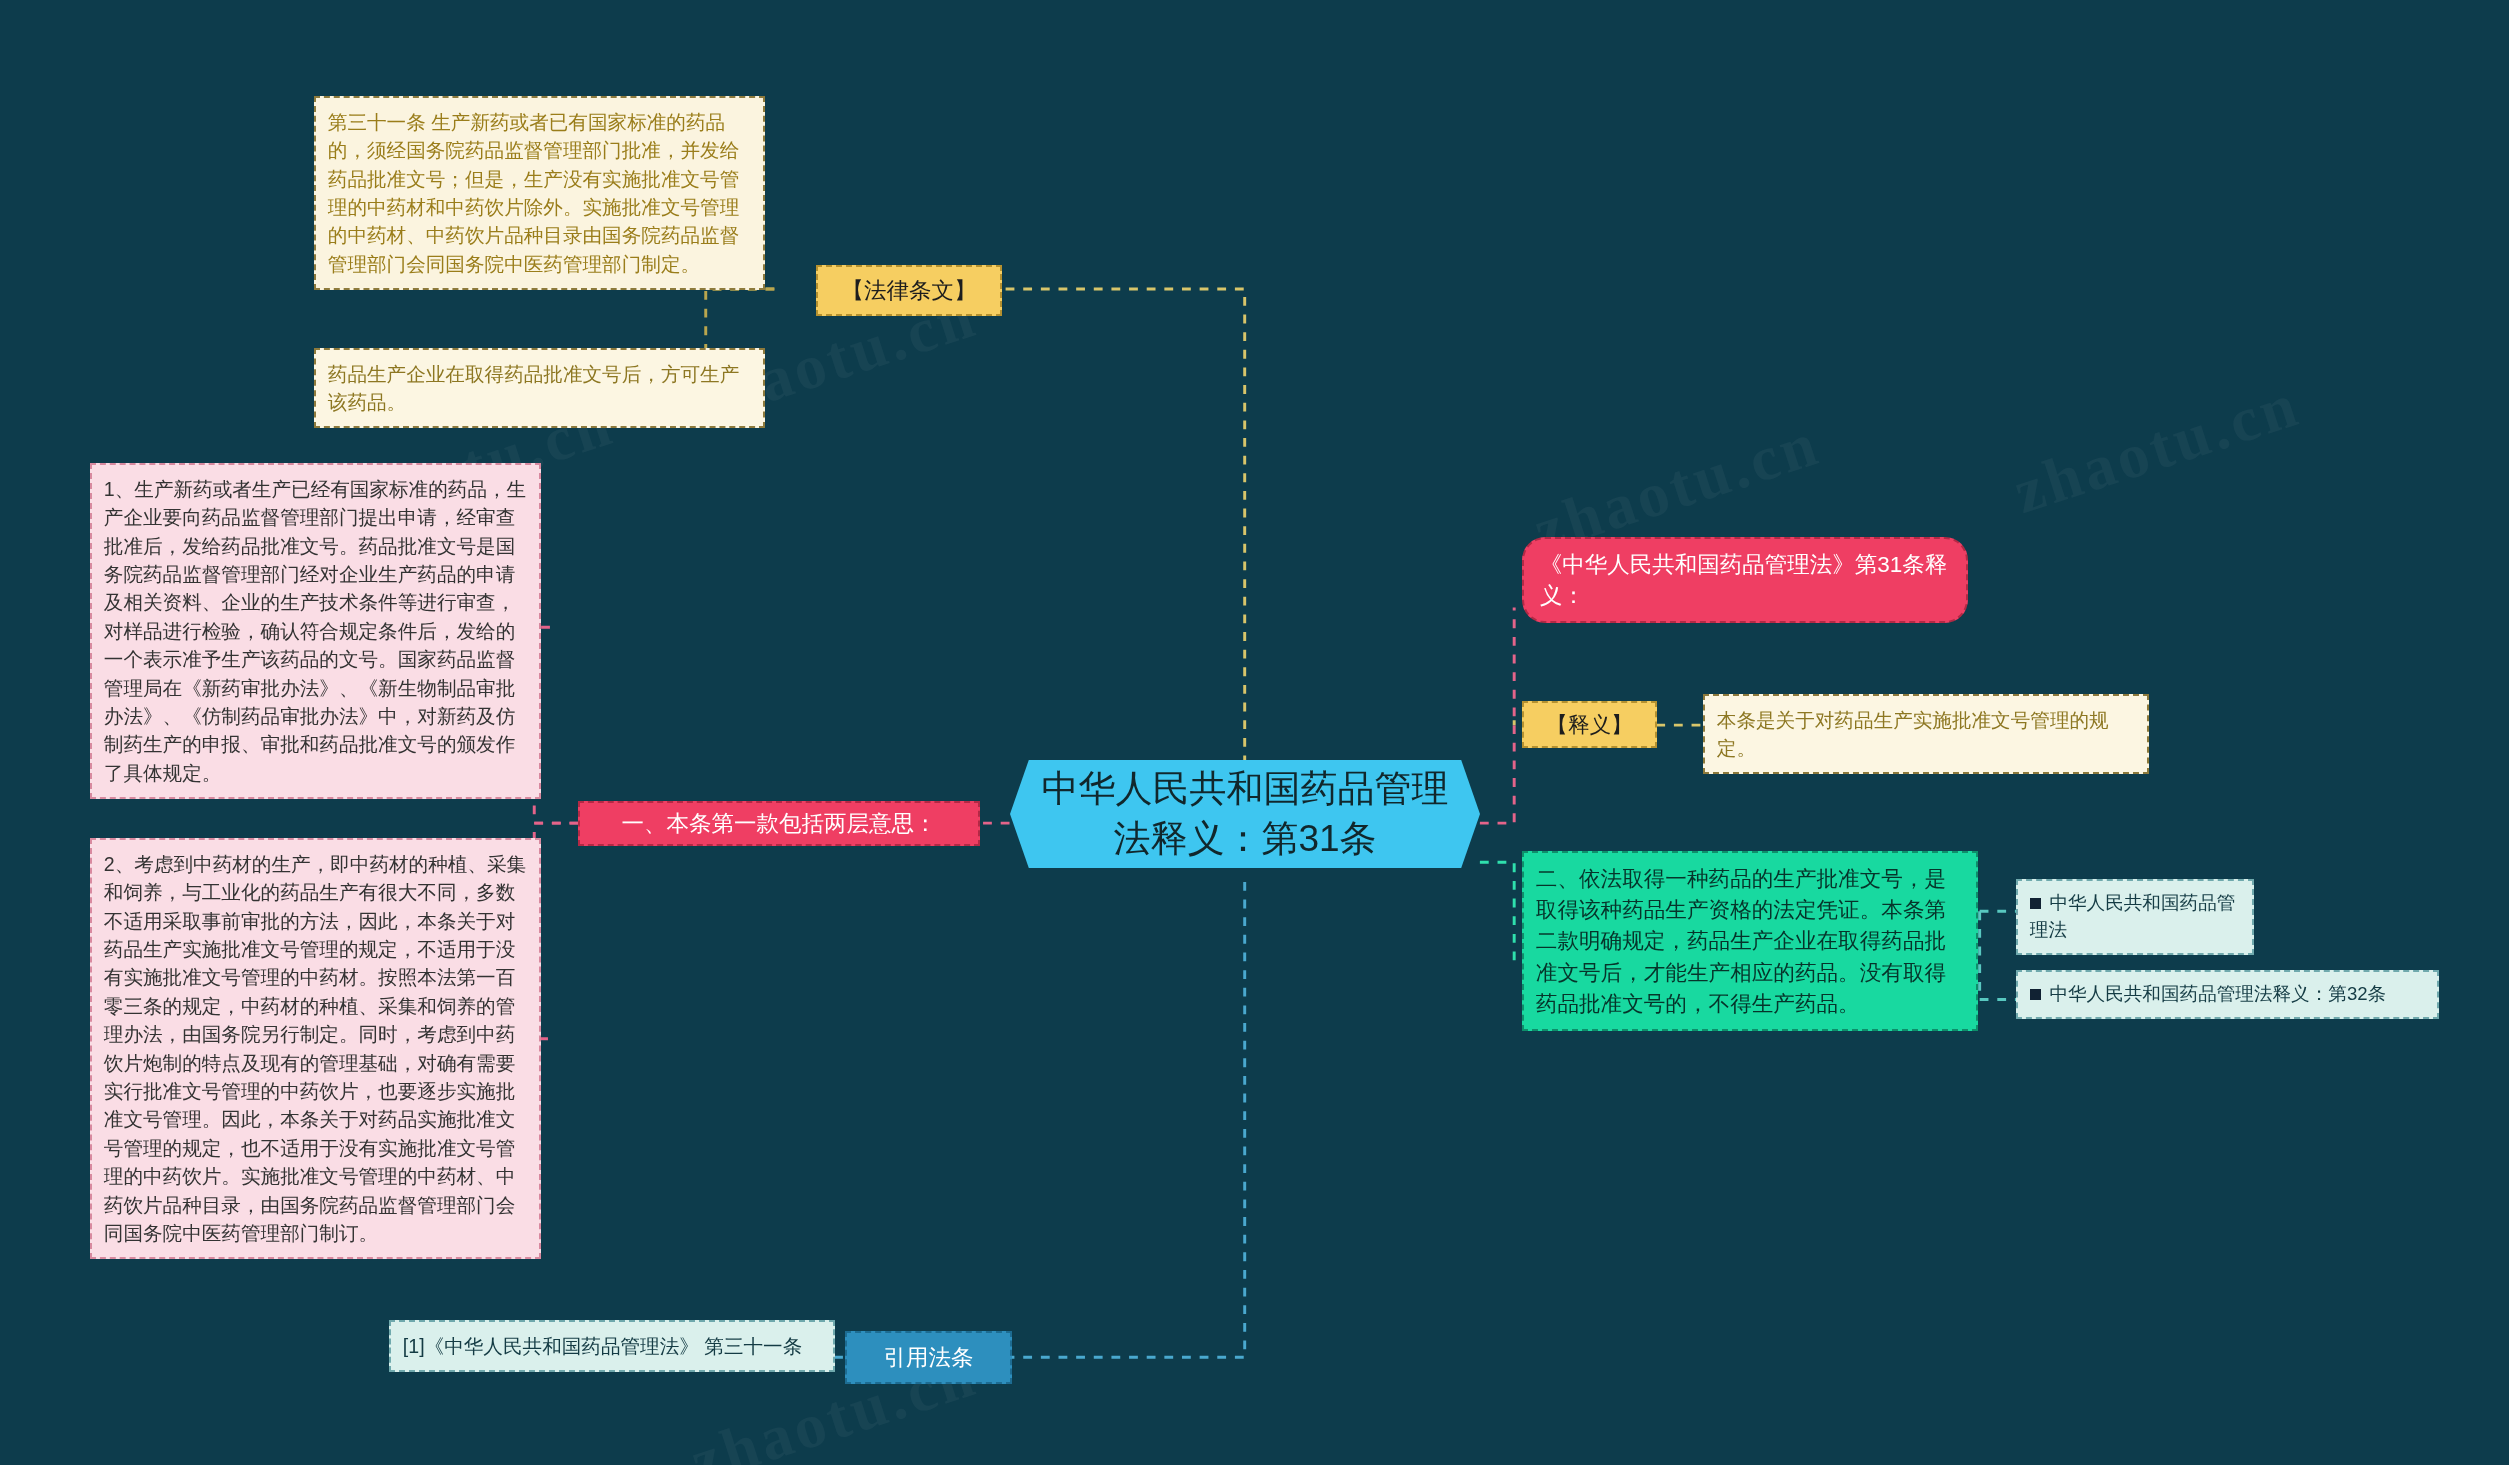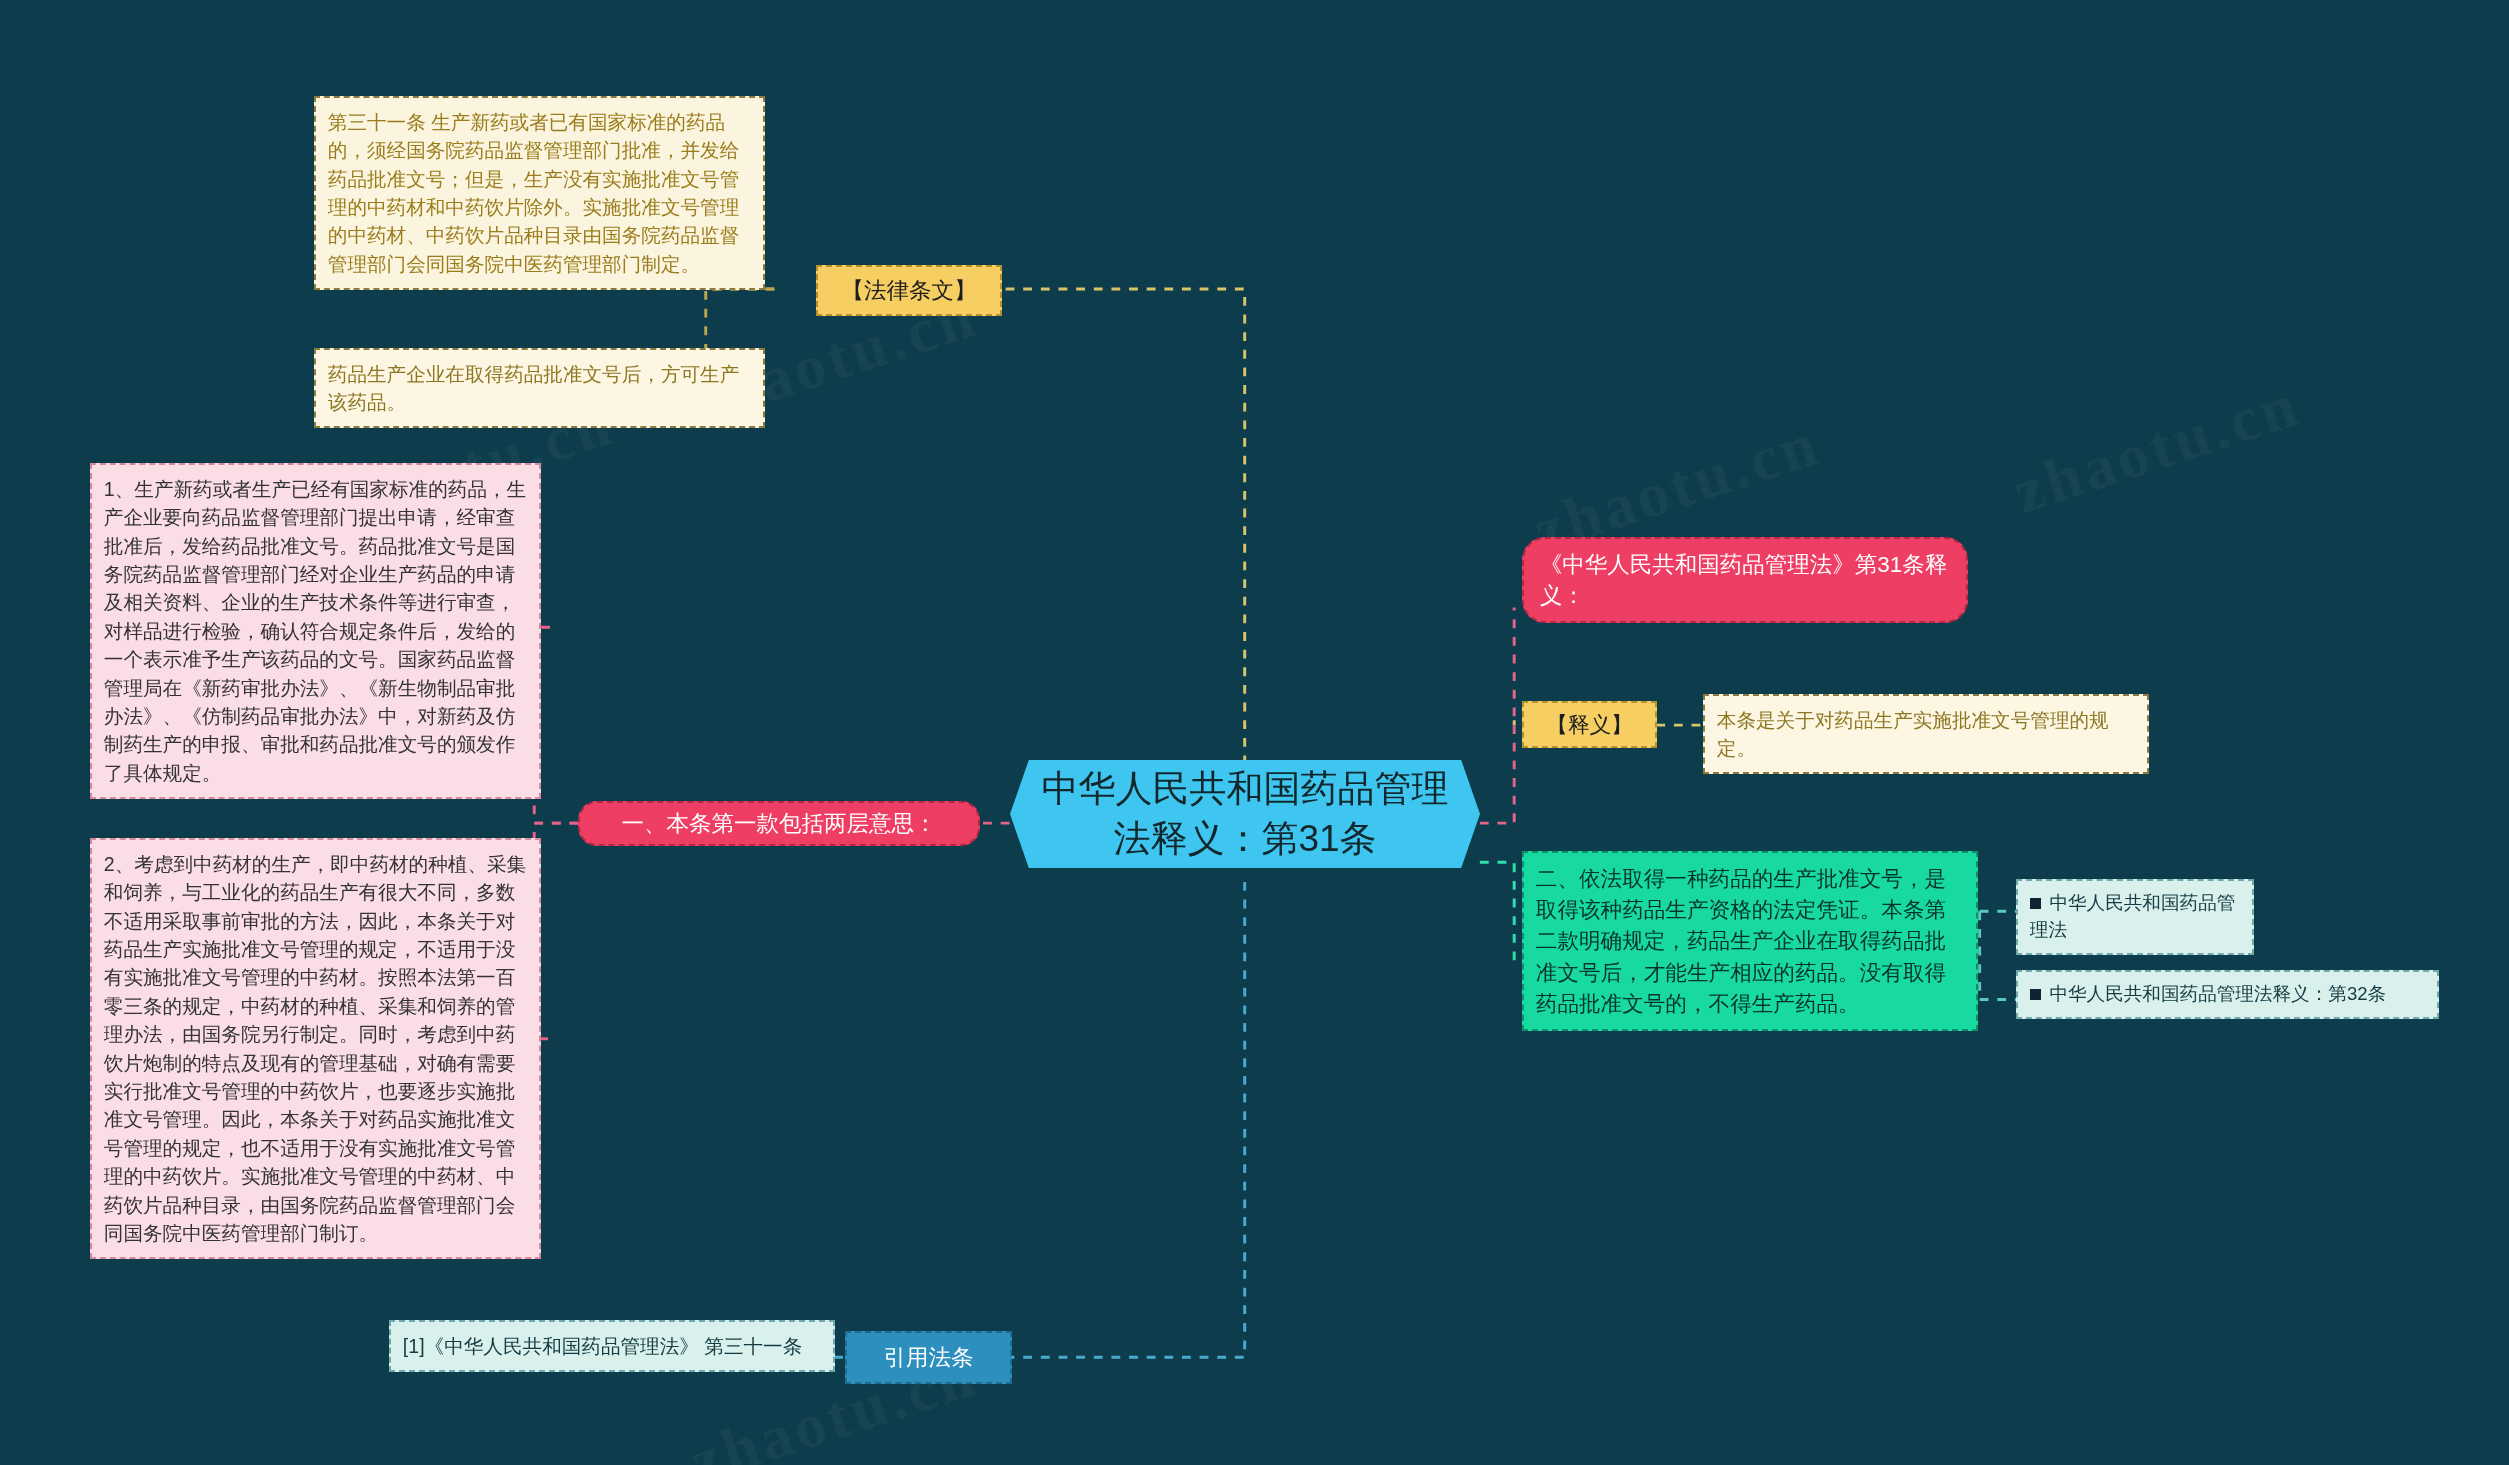--- a/index.html
+++ b/index.html
@@ -118,21 +118,21 @@
   </div>
 
   <div class="node box pinkbox" style="left:90px;top:463px;width:451px;font-size:19.6px;">
     <span>1、生产新药或者生产已经有国家标准的药品，生产企业要向药品监督管理部门提出申请，经审查批准后，发给药品批准文号。药品批准文号是国务院药品监督管理部门经对企业生产药品的申请及相关资料、企业的生产技术条件等进行审查，对样品进行检验，确认符合规定条件后，发给的一个表示准予生产该药品的文号。国家药品监督管理局在《新药审批办法》、《新生物制品审批办法》、《仿制药品审批办法》中，对新药及仿制药生产的申报、审批和药品批准文号的颁发作了具体规定。</span>
   </div>
 
   <div class="node box pinkbox" style="left:90px;top:838px;width:451px;font-size:19.6px;">
     <span>2、考虑到中药材的生产，即中药材的种植、采集和饲养，与工业化的药品生产有很大不同，多数不适用采取事前审批的方法，因此，本条关于对药品生产实施批准文号管理的规定，不适用于没有实施批准文号管理的中药材。按照本法第一百零三条的规定，中药材的种植、采集和饲养的管理办法，由国务院另行制定。同时，考虑到中药饮片炮制的特点及现有的管理基础，对确有需要实行批准文号管理的中药饮片，也要逐步实施批准文号管理。因此，本条关于对药品实施批准文号管理的规定，也不适用于没有实施批准文号管理的中药饮片。实施批准文号管理的中药材、中药饮片品种目录，由国务院药品监督管理部门会同国务院中医药管理部门制订。</span>
   </div>
 
-  <div class="chip chip-pinkhdr" style="left:578px;top:801px;width:402px;height:45px;font-size:22.5px;border-radius:19px;">
+  <div class="chip chip-pinkhdr" style="left:578px;top:801px;width:402px;height:45px;font-size:22.5px;">
     <span>一、本条第一款包括两层意思：</span>
   </div>
 
   <div id="center-node" style="left:1010px;top:760px;width:470px;height:108px;">
     <span>中华人民共和国药品管理法释义：第31条</span>
   </div>
 
   <div class="node chip chip-red" style="left:1522px;top:537px;width:446px;height:86px;font-size:22.5px;
               justify-content:flex-start;padding:0 15.7px;line-height:1.4;text-align:left;">
     <span>《中华人民共和国药品管理法》第31条释义：</span>

